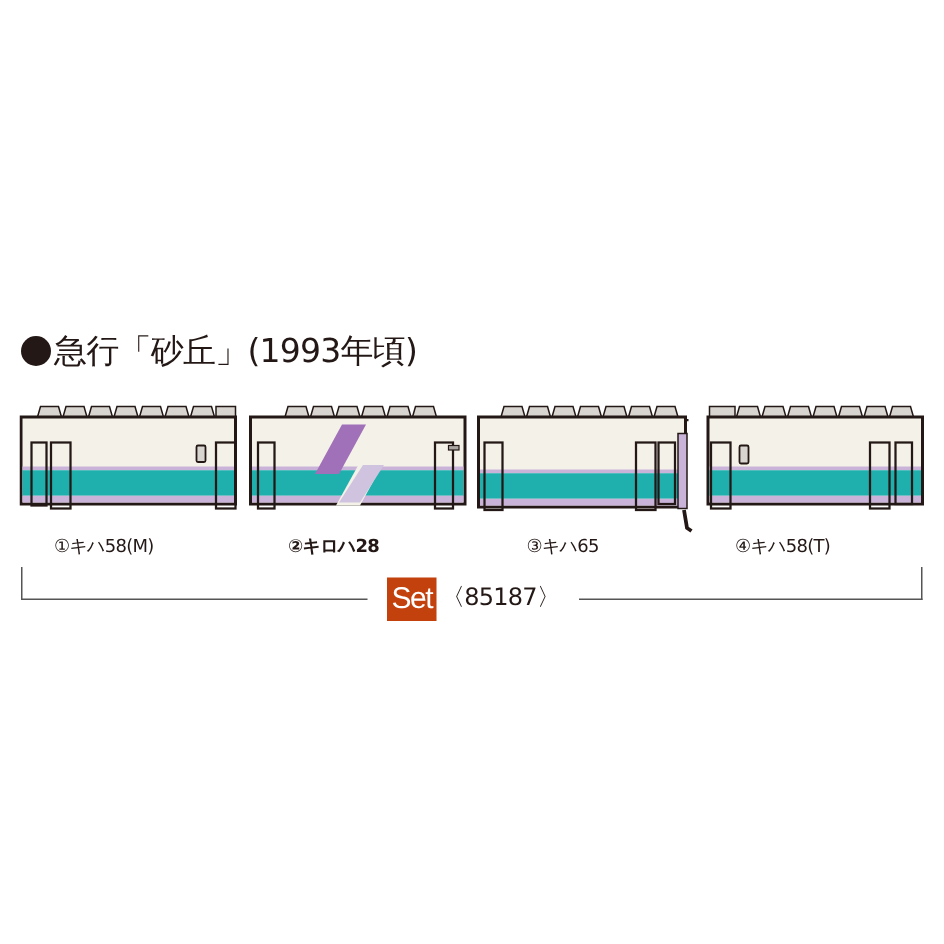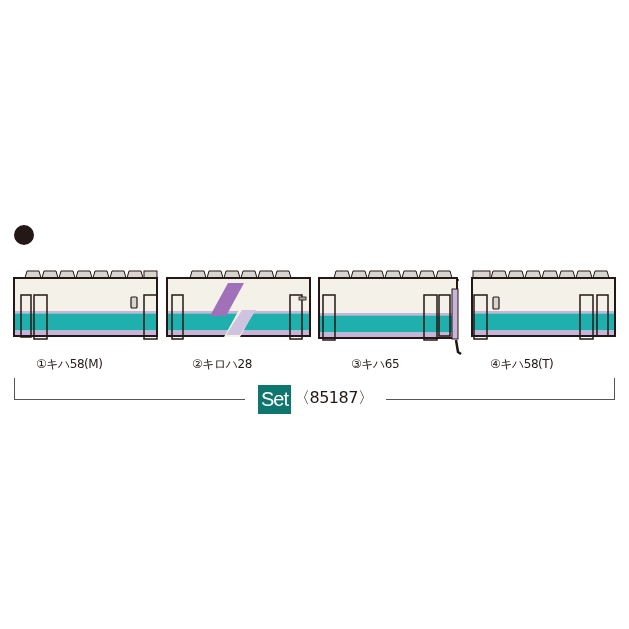--- a/index.html
+++ b/index.html
@@ -3,28 +3,28 @@
   <meta charset="utf-8">
   <style>
     html, body { margin:0; padding:0; background:#ffffff; }
     body { width:629px; height:629px; position:relative; overflow:hidden; font-family:"DejaVu Sans", sans-serif; color:#231815; }
     .title { position:absolute; left:14px; top:221px; font-size:22px; letter-spacing:-0.5px; white-space:nowrap; line-height:28px; }
     .title .dot { display:inline-block; width:20px; height:20px; border-radius:50%; background:#231815; vertical-align:-3px; margin-right:2px; }
     .car { position:absolute; top:268px; }
     .car svg { display:block; }
     .label { position:absolute; top:356px; font-size:12px; white-space:nowrap; letter-spacing:-0.5px; }
     .bracket { position:absolute; border-color:#555; border-style:solid; }
-    .set-badge { position:absolute; left:258px; top:385px; background:#0f766e; color:#fff; font-size:20px; font-family:"Liberation Sans", sans-serif; padding:0 3px; line-height:29px; height:29px; letter-spacing:-1px; }
+    .set-badge { position:absolute; left:258px; top:385px; background:#c2410c; color:#fff; font-size:20px; font-family:"Liberation Sans", sans-serif; padding:0 3px; line-height:29px; height:29px; letter-spacing:-1px; }
     .set-num { position:absolute; left:294px; top:388px; font-size:16px; letter-spacing:-0.5px; white-space:nowrap; }
   </style>
 </head>
 <body>
 
 <div class="title">
-  <span class="dot"></span>
+  <span class="dot"></span><span>急行「砂丘」(1993年頃)</span>
 </div>
 
 <div class="car" style="left:13px;">
   <svg width="148" height="72" viewBox="0 0 148 72">
     <g fill="#d8d4cf" stroke="#231815" stroke-width="1">
       <path d="M12 10 L14 3 L26 3 L28 10 Z"></path>
         <path d="M29 10 L31 3 L43 3 L45 10 Z"></path>
         <path d="M46 10 L48 3 L60 3 L62 10 Z"></path>
         <path d="M63 10 L65 3 L77 3 L79 10 Z"></path>
         <path d="M80 10 L82 3 L94 3 L96 10 Z"></path>
@@ -107,20 +107,20 @@
     <rect x="3" y="45.5" width="141" height="17" fill="#1fb0ae"></rect>
     <rect x="3" y="62.5" width="141" height="4.5" fill="#c9b3d9"></rect>
     <rect x="4" y="27" width="13" height="44" fill="none" stroke="#231815" stroke-width="1.5"></rect>
     <rect x="23" y="29" width="6" height="12" rx="1" fill="#d8d4cf" stroke="#231815" stroke-width="1.2"></rect>
     <rect x="110" y="27" width="13" height="44" fill="none" stroke="#231815" stroke-width="1.5"></rect>
     <rect x="127" y="27" width="11" height="41" fill="none" stroke="#231815" stroke-width="1.5"></rect>
   </svg>
 </div>
 
 <div class="label" style="left:36px;">①キハ58(M)</div>
-<div class="label" style="left:192px;">②キロハ28</div>
+<div class="label" style="left:192px;font-weight:bold;">②キロハ28</div>
 <div class="label" style="left:351px;">③キハ65</div>
 <div class="label" style="left:490px;">④キハ58(T)</div>
 
 <div class="bracket" style="left:14px; top:378px; width:230px; height:21px; border-width:0 0 1.5px 1.5px;"></div>
 <div class="bracket" style="left:386px; top:378px; width:228px; height:21px; border-width:0 1.5px 1.5px 0;"></div>
 <div class="set-badge">Set</div>
 <div class="set-num">〈85187〉</div>
 
 </body></html>

